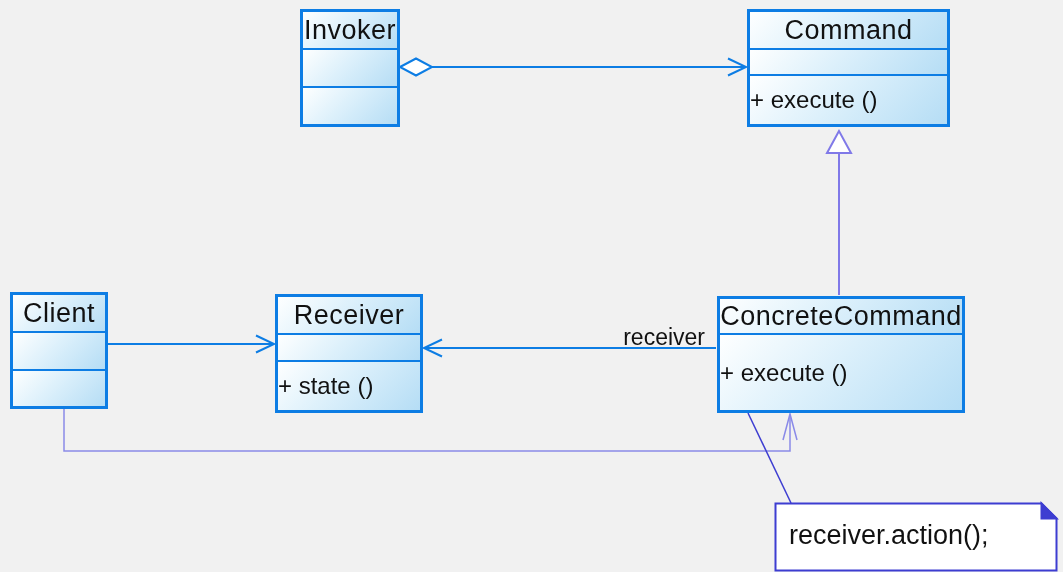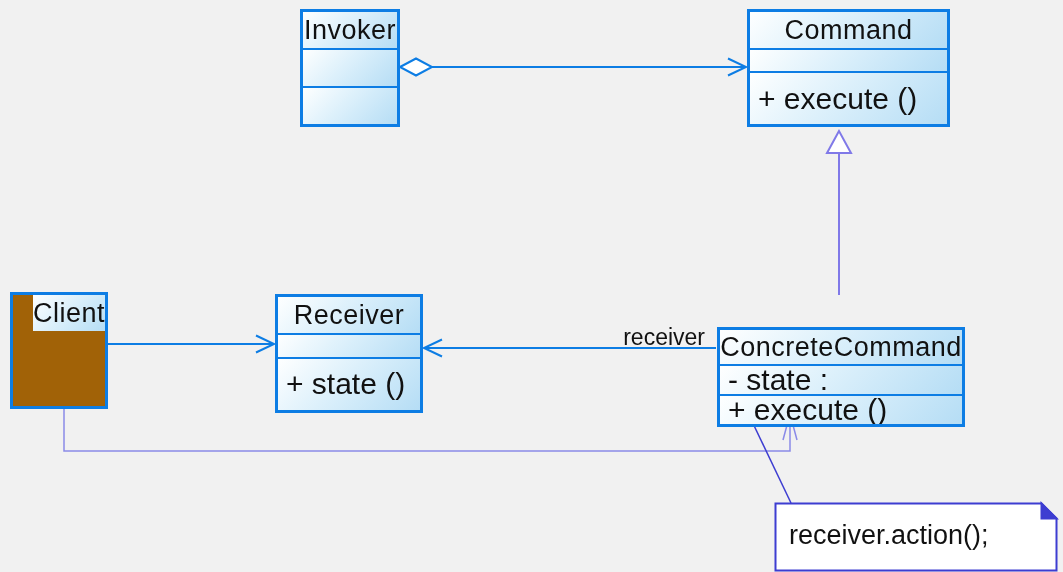--- a/index.html
+++ b/index.html
@@ -10,38 +10,37 @@
     color:var(--text-color,#111);
   }
   #stage{position:absolute;inset:0;width:1063px;height:572px;}
   svg.layer{position:absolute;left:0;top:0;width:1063px;height:572px;}
 
   .class-box{
     position:absolute;
     border:3px solid var(--class-border,#0d7de4);
     box-sizing:border-box;
     display:flex;flex-direction:column;
-    background:#a16207;
+    background:#8b5cf6;
   }
   .cmp{
     background:linear-gradient(135deg,#feffff 0%,#dcf0fb 45%,#b5ddf5 100%);
     box-sizing:border-box;
     overflow:hidden;
   }
   .cmp + .cmp{border-top:2px solid var(--class-border,#0d7de4);}
   .cmp.title{
     flex:0 0 36px;
     display:flex;align-items:center;justify-content:center;
     font-size:27px;letter-spacing:.5px;line-height:1;
   }
   .cmp.member{
     flex:1 1 auto;
     display:flex;align-items:center;
-    padding-left:8px;
-    font-size:30px;line-height:1;white-space:pre;
+    font-size:24px;line-height:1;white-space:pre;
   }
   .cmp.empty{flex:1 1 auto;}
 
   .edge-label{
     position:absolute;
     font-size:23px;line-height:1;
     color:var(--text-color,#111);
   }
   .note-text{
     position:absolute;
@@ -90,35 +89,34 @@
     <div class="cmp empty"></div>
     <div class="cmp empty"></div>
   </div>
 
   <div class="class-box" style="left:747px;top:9px;width:203px;height:118px;">
     <div class="cmp title">Command</div>
     <div class="cmp empty"></div>
     <div class="cmp member">+ execute ()</div>
   </div>
 
-  <div class="class-box" style="left:10px;top:292px;width:98px;height:117px;align-items:flex-end;">
+  <div class="class-box" style="left:10px;top:292px;width:98px;height:117px;">
     <div class="cmp title">Client</div>
     <div class="cmp empty"></div>
     <div class="cmp empty"></div>
   </div>
 
   <div class="class-box" style="left:275px;top:294px;width:148px;height:119px;">
     <div class="cmp title">Receiver</div>
     <div class="cmp empty"></div>
     <div class="cmp member">+ state ()</div>
   </div>
 
-  <div class="class-box" style="left:717px;top:296px;width:248px;height:100px;margin-top:31px;">
+  <div class="class-box" style="left:717px;top:296px;width:248px;height:117px;">
     <div class="cmp title" style="flex-basis:34px;">ConcreteCommand</div>
-    <div class="cmp member">- state :</div>
     <div class="cmp member">+ execute ()</div>
   </div>
 
   <div class="edge-label" style="left:610px;top:326px;width:95px;text-align:right;">receiver</div>
 
   <div class="note-text" style="left:789px;top:522px;">receiver.action();</div>
 
 </div>
 
 </body></html>

